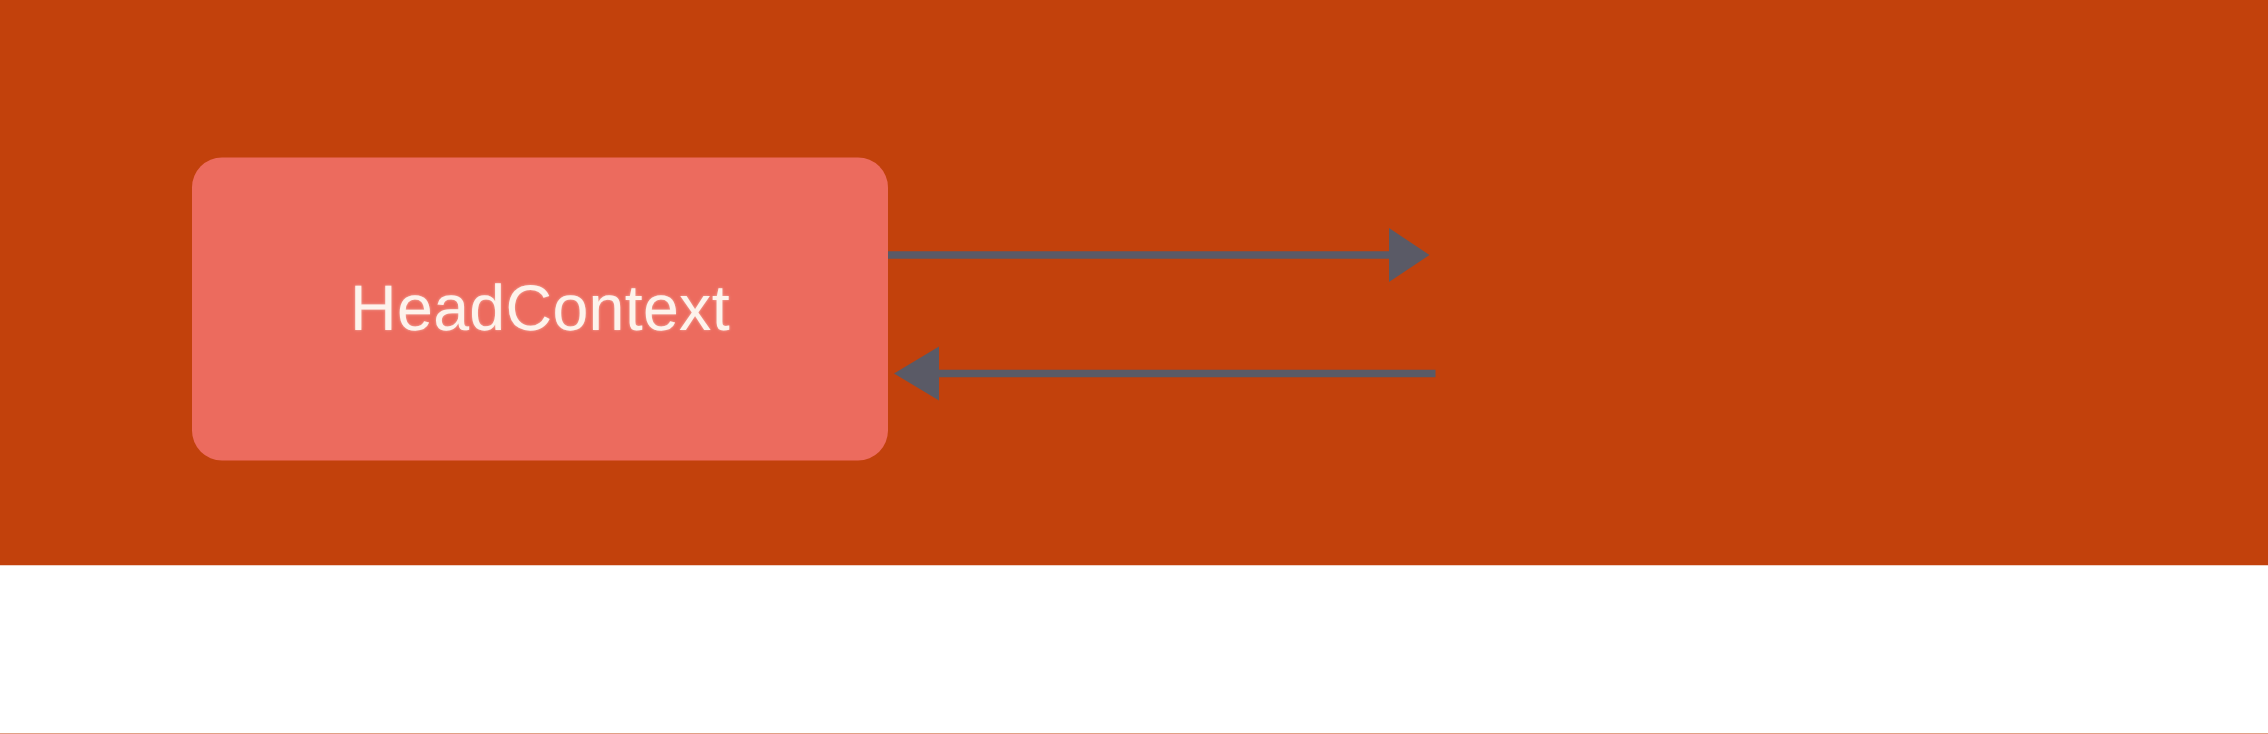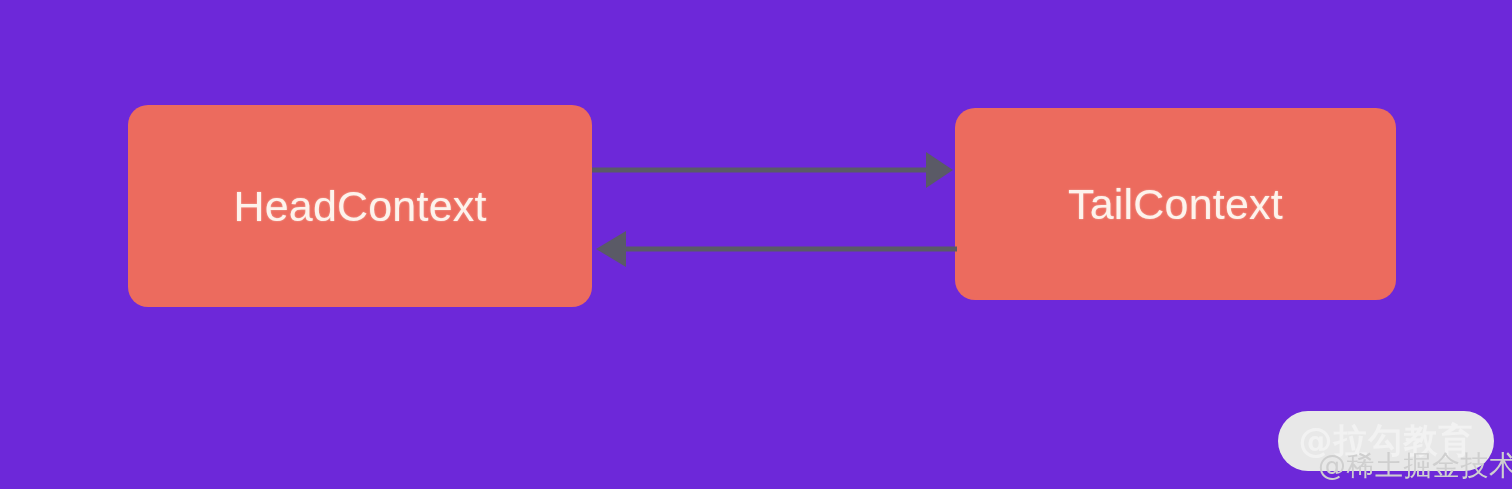--- a/index.html
+++ b/index.html
@@ -7,22 +7,22 @@
     padding: 0;
     background: #ffffff;
   }
   body {
     font-family: "Liberation Sans", sans-serif;
   }
 
   #canvas {
     position: relative;
     width: 1512px;
-    height: 489px;
-    background: #6d28d9;
+    height: 377px;
+    background: #c2410c;
     overflow: hidden;
   }
 
   
   .node {
     position: absolute;
     box-sizing: border-box;
     display: flex;
     align-items: center;
     justify-content: center;
@@ -101,23 +101,20 @@
 </style>
 </head>
 <body>
 
 <div id="canvas">
 
   <div class="node" id="node-head">
     <span class="node-label">HeadContext</span>
   </div>
 
-  <div class="node" id="node-tail">
-    <span class="node-label">TailContext</span>
-  </div>
 
   <svg id="edge-layer" viewBox="0 0 1512 489" width="1512" height="489" xmlns="http://www.w3.org/2000/svg">
 
     <g>
       <line x1="592" y1="170" x2="930" y2="170" stroke="#5a5a66" stroke-width="5"></line>
       <polygon points="926,152 953,170 926,188" fill="#5a5a66"></polygon>
     </g>
 
     <g>
       <line x1="957" y1="249" x2="622" y2="249" stroke="#5a5a66" stroke-width="5"></line>

